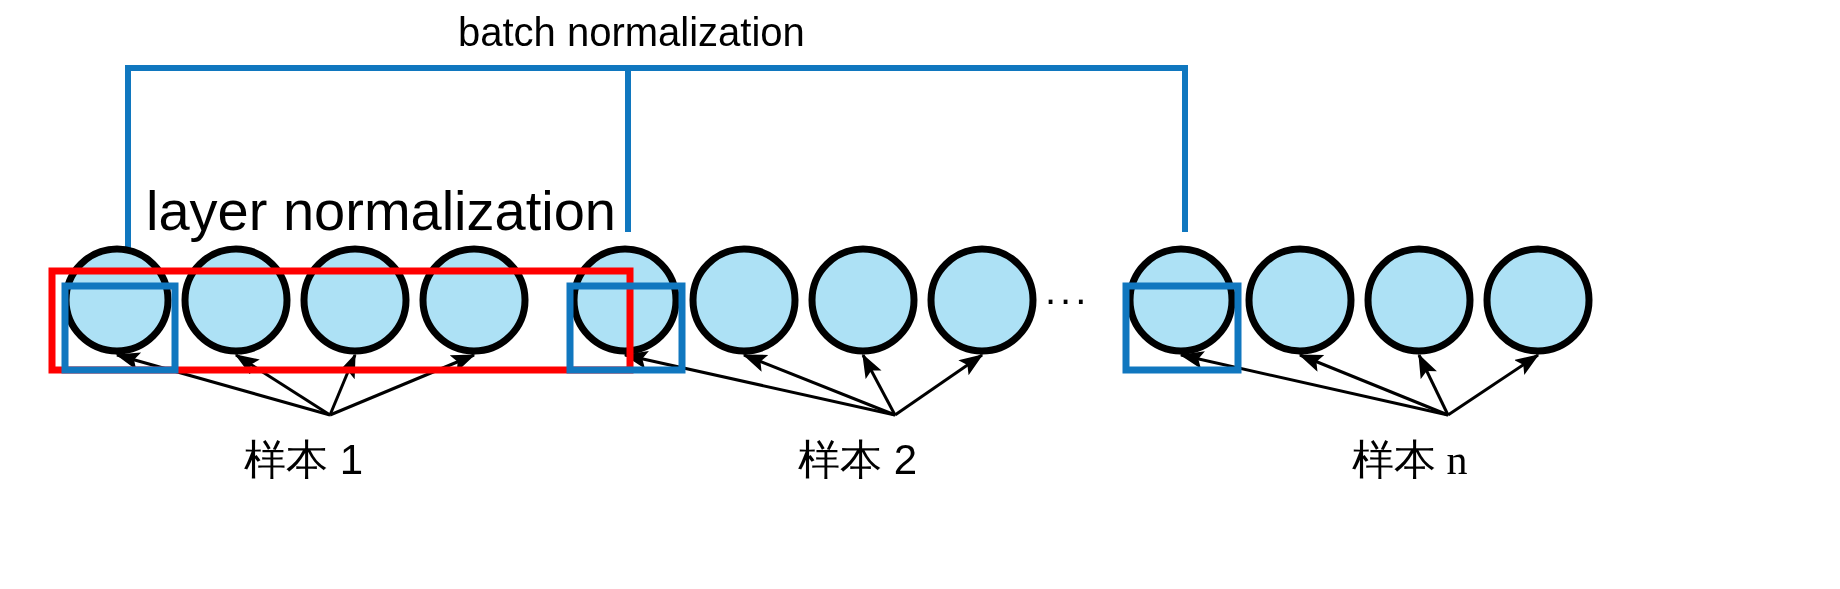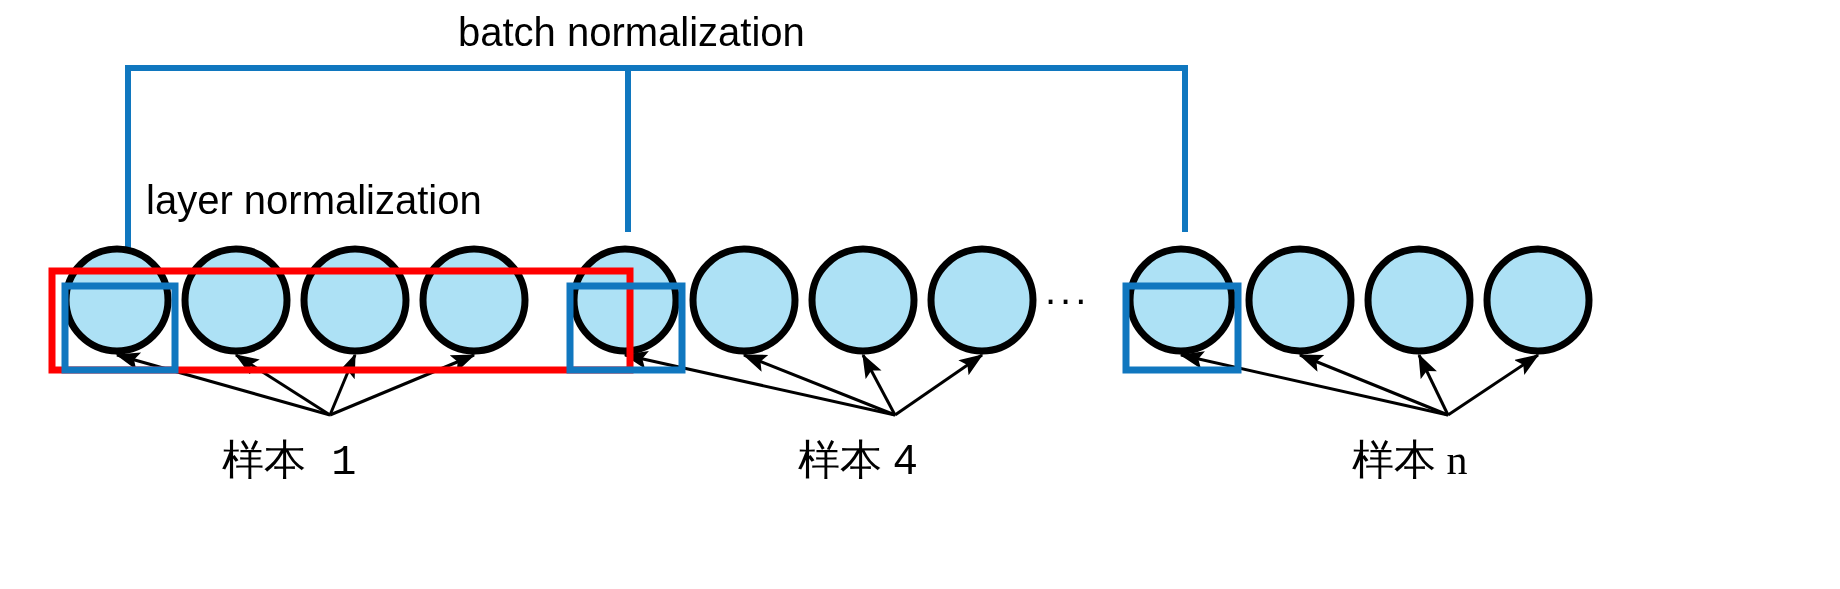--- a/index.html
+++ b/index.html
@@ -2,21 +2,21 @@
 <html><head>
 <meta charset="utf-8">
 <style>
   html,body{margin:0;padding:0;background:#ffffff;}
   body{width:1840px;height:589px;overflow:hidden;
        font-family:"Liberation Sans","DejaVu Sans",sans-serif;}
   #root{position:relative;width:1840px;height:589px;background:#fff;margin-left:40px;}
   svg#canvas{position:absolute;left:0;top:0;width:1840px;height:589px;}
   .lbl{position:absolute;color:#000;white-space:nowrap;}
   .title-bn{font-size:40px;left:418px;top:10px;}
-  .title-ln{font-size:40px;left:106px;top:178px;}
+  .title-ln{font-size:56px;left:106px;top:178px;}
   .sample-lbl{font-size:42px;top:432px;}
   .dots{position:absolute;font-size:40px;letter-spacing:4px;color:#000;left:1005px;top:268px;}
 </style>
 </head>
 <body>
 
 <div id="root">
 
   <svg id="canvas" viewBox="0 0 1840 589" xmlns="http://www.w3.org/2000/svg">
     <defs>
@@ -66,18 +66,18 @@
       </g>
   </svg>
 
   <div class="lbl title-bn">batch normalization</div>
 
   <div class="lbl title-ln">layer normalization</div>
 
   <div class="dots">...</div>
 
   <div id="sample-labels">
-      <div class="lbl sample-lbl" style="left: 182px; font-family: Liberation Mono, monospace;">样本 1</div>
-      <div class="lbl sample-lbl" style="left: 758px;">样本 4</div>
+      <div class="lbl sample-lbl" style="left: 204px;">样本 1</div>
+      <div class="lbl sample-lbl" style="left: 758px;">样本 2</div>
       <div class="lbl sample-lbl" style="left: 1312px; font-family: Liberation Serif, serif;">样本 n</div>
     </div>
 
 </div>
 
 </body></html>

